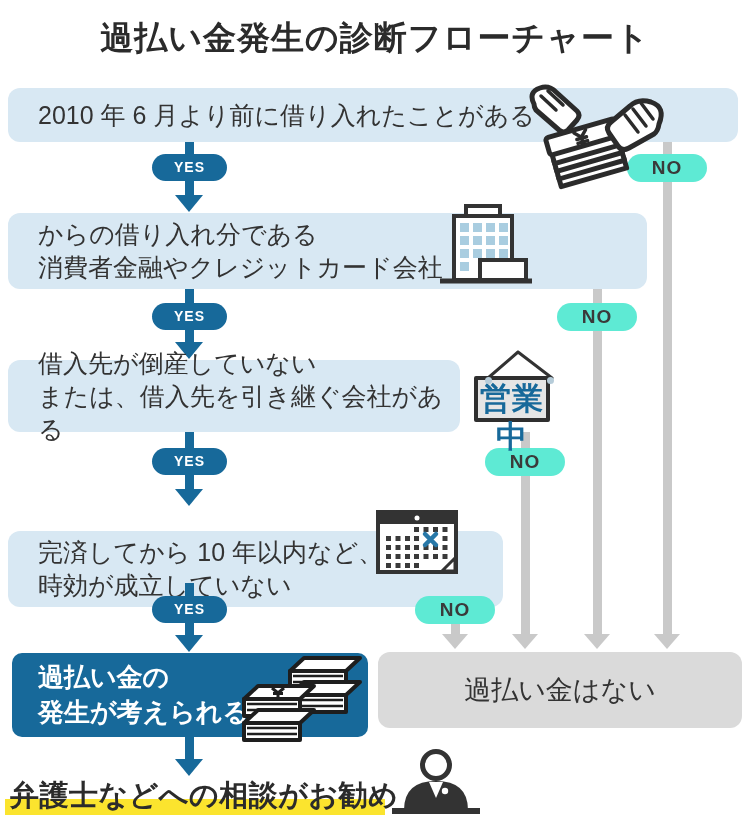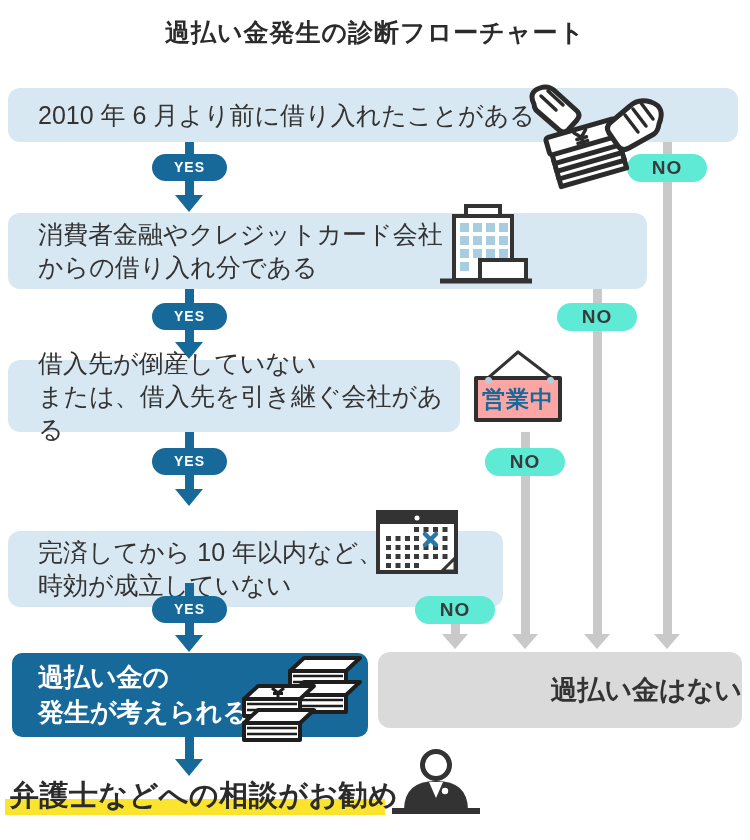--- a/index.html
+++ b/index.html
@@ -3,62 +3,62 @@
 <meta charset="utf-8">
 <style>
   * { margin:0; padding:0; box-sizing:border-box; }
   body { background:#fff; }
   #stage {
     position:relative; width:750px; height:840px; background:#ffffff;
     font-family:"Liberation Sans","DejaVu Sans",sans-serif; overflow:hidden;
   }
   .page-title {
     position:absolute; left:0; top:16px; width:750px; text-align:center;
-    font-size:25px; font-weight:900; color:#2b2b2b; letter-spacing:1px; z-index:5;
+    font-size:33px; font-weight:900; color:#2b2b2b; letter-spacing:1px; z-index:5;
   }
   .qbox {
     position:absolute; background:#d8e8f3; border-radius:12px; z-index:2;
     display:flex; flex-direction:column; justify-content:center; padding-left:30px;
     font-size:25px; color:#333; line-height:33px; font-weight:500;
   }
   .vline { position:absolute; width:9px; z-index:1; }
   .vline.blue { background:#17699a; z-index:2; }
   .vline.gray { background:#c9c9c9; }
   .head { position:absolute; width:0; height:0; z-index:1; }
   .head.blue { border-left:14px solid transparent; border-right:14px solid transparent; border-top:17px solid #17699a; z-index:2; }
   .head.gray { border-left:13px solid transparent; border-right:13px solid transparent; border-top:15px solid #c9c9c9; }
   .pill { position:absolute; border-radius:15px; text-align:center; font-weight:bold; z-index:3; letter-spacing:1px; }
   .pill.yes { width:75px; height:27px; background:#17699a; color:#fff; font-size:14px; line-height:27px; }
   .pill.no  { width:80px; height:28px; background:#5eead4; color:#3a3a3a; font-size:19px; line-height:28px; }
   .icon { position:absolute; z-index:4; }
   .result-neg {
     position:absolute; left:378px; top:652px; width:364px; height:76px;
     background:#dadada; border-radius:12px; z-index:2;
-    display:flex; align-items:center; justify-content:flex-end;
-    font-size:27px; font-weight:bold; color:#333;
+    display:flex; align-items:center; justify-content:center;
+    font-size:27px; font-weight:normal; color:#333;
   }
   .result-pos {
     position:absolute; left:12px; top:653px; width:356px; height:84px;
     background:#17699a; border-radius:10px; z-index:2;
     display:flex; flex-direction:column; justify-content:center; padding-left:26px;
     font-size:26px; font-weight:800; color:#fff; line-height:35px;
   }
   .reco-text {
     position:absolute; left:10px; top:776px; font-size:29px; font-weight:900;
     color:#2b2b2b; z-index:2; letter-spacing:0.5px;
   }
   .reco-highlight {
     position:absolute; left:5px; top:799px; width:380px; height:16px;
     background:#fbe42e; z-index:1;
   }
   .sign-wrap { position:absolute; left:470px; top:346px; width:100px; height:80px; z-index:4; }
   .sign-board {
-    position:absolute; left:4px; top:30px; width:88px; height:46px;
-    background:#fca5a5; border:4px solid #2f2f2f; border-radius:2px;
-    text-align:center; line-height:38px; font-size:23px; font-weight:900;
+    position:absolute; left:4px; top:30px; width:76px; height:46px;
+    background:#e5e5e5; border:4px solid #2f2f2f; border-radius:2px;
+    text-align:center; line-height:38px; font-size:31px; font-weight:900;
     color:#17699a; letter-spacing:1px; z-index:2;
   }
   .sign-dot { position:absolute; width:7px; height:7px; border-radius:50%; background:#b6ccd9; z-index:3; }
 </style>
 </head>
 <body>
 
 <div id="stage">
 
   <div class="page-title">過払い金発生の診断フローチャート</div>
@@ -91,22 +91,22 @@
 
   <div class="vline blue" style="left:185px; top:142px; height:53px;"></div>
   <div class="head blue" style="left:175px; top:195px;"></div>
   <div class="pill yes" style="left:152px; top:154px;">YES</div>
 
   <div class="vline gray" style="left:663px; top:142px; height:492px;"></div>
   <div class="head gray" style="left:654px; top:634px;"></div>
   <div class="pill no" style="left:627px; top:154px;">NO</div>
 
   <div class="qbox" style="left:8px; top:213px; width:639px; height:76px;">
+    <span>からの借り入れ分である</span>
     <span>消費者金融やクレジットカード会社</span>
-    <span>からの借り入れ分である</span>
   </div>
 
   <div class="icon" style="left:436px; top:202px;">
     <svg width="100" height="84" viewBox="0 0 100 84">
       <rect x="30" y="4" width="34" height="10" fill="#fff" stroke="#333" stroke-width="4"></rect>
       <rect x="18" y="14" width="58" height="64" fill="#fff" stroke="#333" stroke-width="4"></rect>
       <g fill="#a9cde0">
         <rect x="24" y="21" width="9" height="9"></rect>
           <rect x="37" y="21" width="9" height="9"></rect>
           <rect x="50" y="21" width="9" height="9"></rect>

